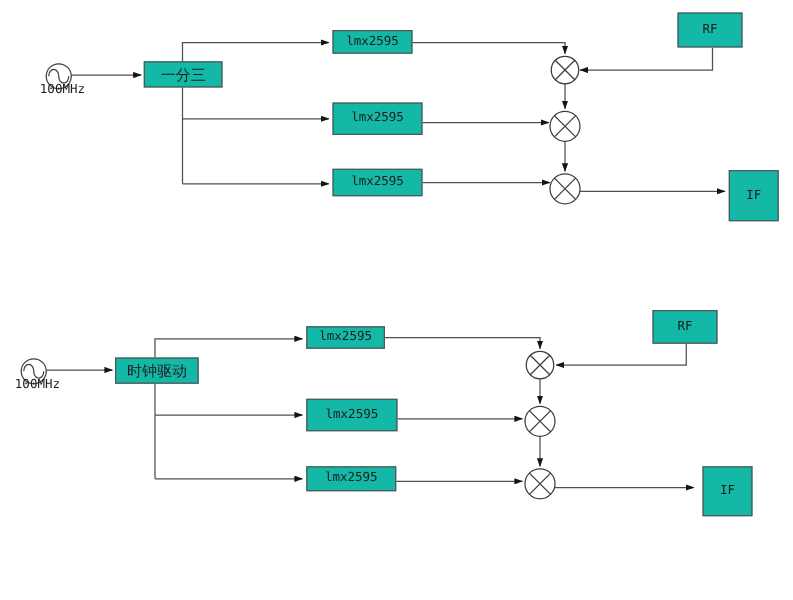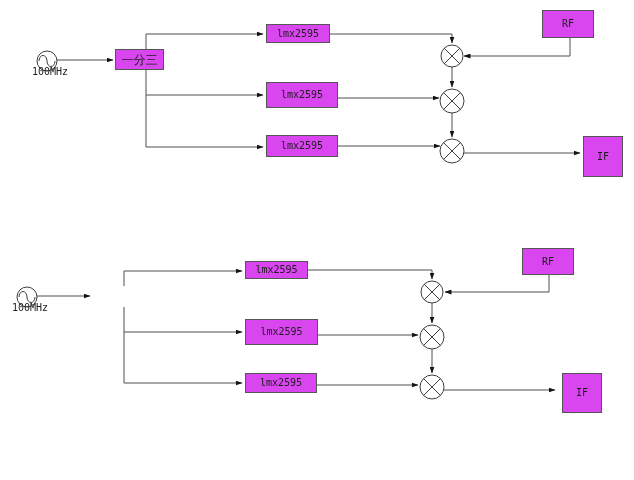--- a/index.html
+++ b/index.html
@@ -10,21 +10,21 @@
     position:relative;width:634px;height:480px;background:var(--background);
     font-family:"DejaVu Sans Mono","Liberation Mono",monospace;overflow:hidden;
   }
   .wiring{position:absolute;left:0;top:0;}
   .wire{stroke:var(--line);stroke-width:1;fill:none;}
   .sym{stroke:#3d3d3d;stroke-width:1;fill:#ffffff;}
   .symline{stroke:#3d3d3d;stroke-width:1;fill:none;}
   .ah{fill:var(--arrow);}
   .box{
     position:absolute;box-sizing:border-box;border:1px solid var(--border);
-    background:#d946ef;color:var(--text);display:flex;align-items:center;justify-content:center;
+    background:#14b8a6;color:var(--text);display:flex;align-items:center;justify-content:center;
     font-size:10px;line-height:1;white-space:nowrap;
   }
   .box.cjk{font-size:12px;font-family:"Liberation Sans",sans-serif;}
   .freq{
     position:absolute;color:var(--text);font-size:10px;line-height:1;
     text-align:right;white-space:nowrap;
   }
 </style>
 </head>
 <body>
@@ -100,21 +100,21 @@
       <path class="symline" d="M423.5,328.5 L440.5,345.5 M440.5,328.5 L423.5,345.5"></path>
     </g>
     <g>
       <circle class="sym" cx="432" cy="387" r="12"></circle>
       <path class="symline" d="M423.5,378.5 L440.5,395.5 M440.5,378.5 L423.5,395.5"></path>
     </g>
   </svg>
 
   <div class="freq" style="left:24px;top:67px;width:44px;">100MHz</div>
 
-  <div class="box cjk" style="left:115px;top:49px;width:49px;height:21px;">
+  <div class="box cjk" style="left:115px;top:49px;width:63px;height:21px;">
     <span>一分三</span>
   </div>
 
   <div class="box" style="left:266px;top:24px;width:64px;height:19px;">
     <span>lmx2595</span>
   </div>
   <div class="box" style="left:266px;top:82px;width:72px;height:26px;">
     <span>lmx2595</span>
   </div>
   <div class="box" style="left:266px;top:135px;width:72px;height:22px;">
@@ -124,20 +124,23 @@
   <div class="box" style="left:542px;top:10px;width:52px;height:28px;">
     <span>RF</span>
   </div>
 
   <div class="box" style="left:583px;top:136px;width:40px;height:41px;">
     <span>IF</span>
   </div>
 
   <div class="freq" style="left:4px;top:303px;width:44px;">100MHz</div>
 
+  <div class="box cjk" style="left:92px;top:286px;width:67px;height:21px;">
+    <span>时钟驱动</span>
+  </div>
 
   <div class="box" style="left:245px;top:261px;width:63px;height:18px;">
     <span>lmx2595</span>
   </div>
   <div class="box" style="left:245px;top:319px;width:73px;height:26px;">
     <span>lmx2595</span>
   </div>
   <div class="box" style="left:245px;top:373px;width:72px;height:20px;">
     <span>lmx2595</span>
   </div>

